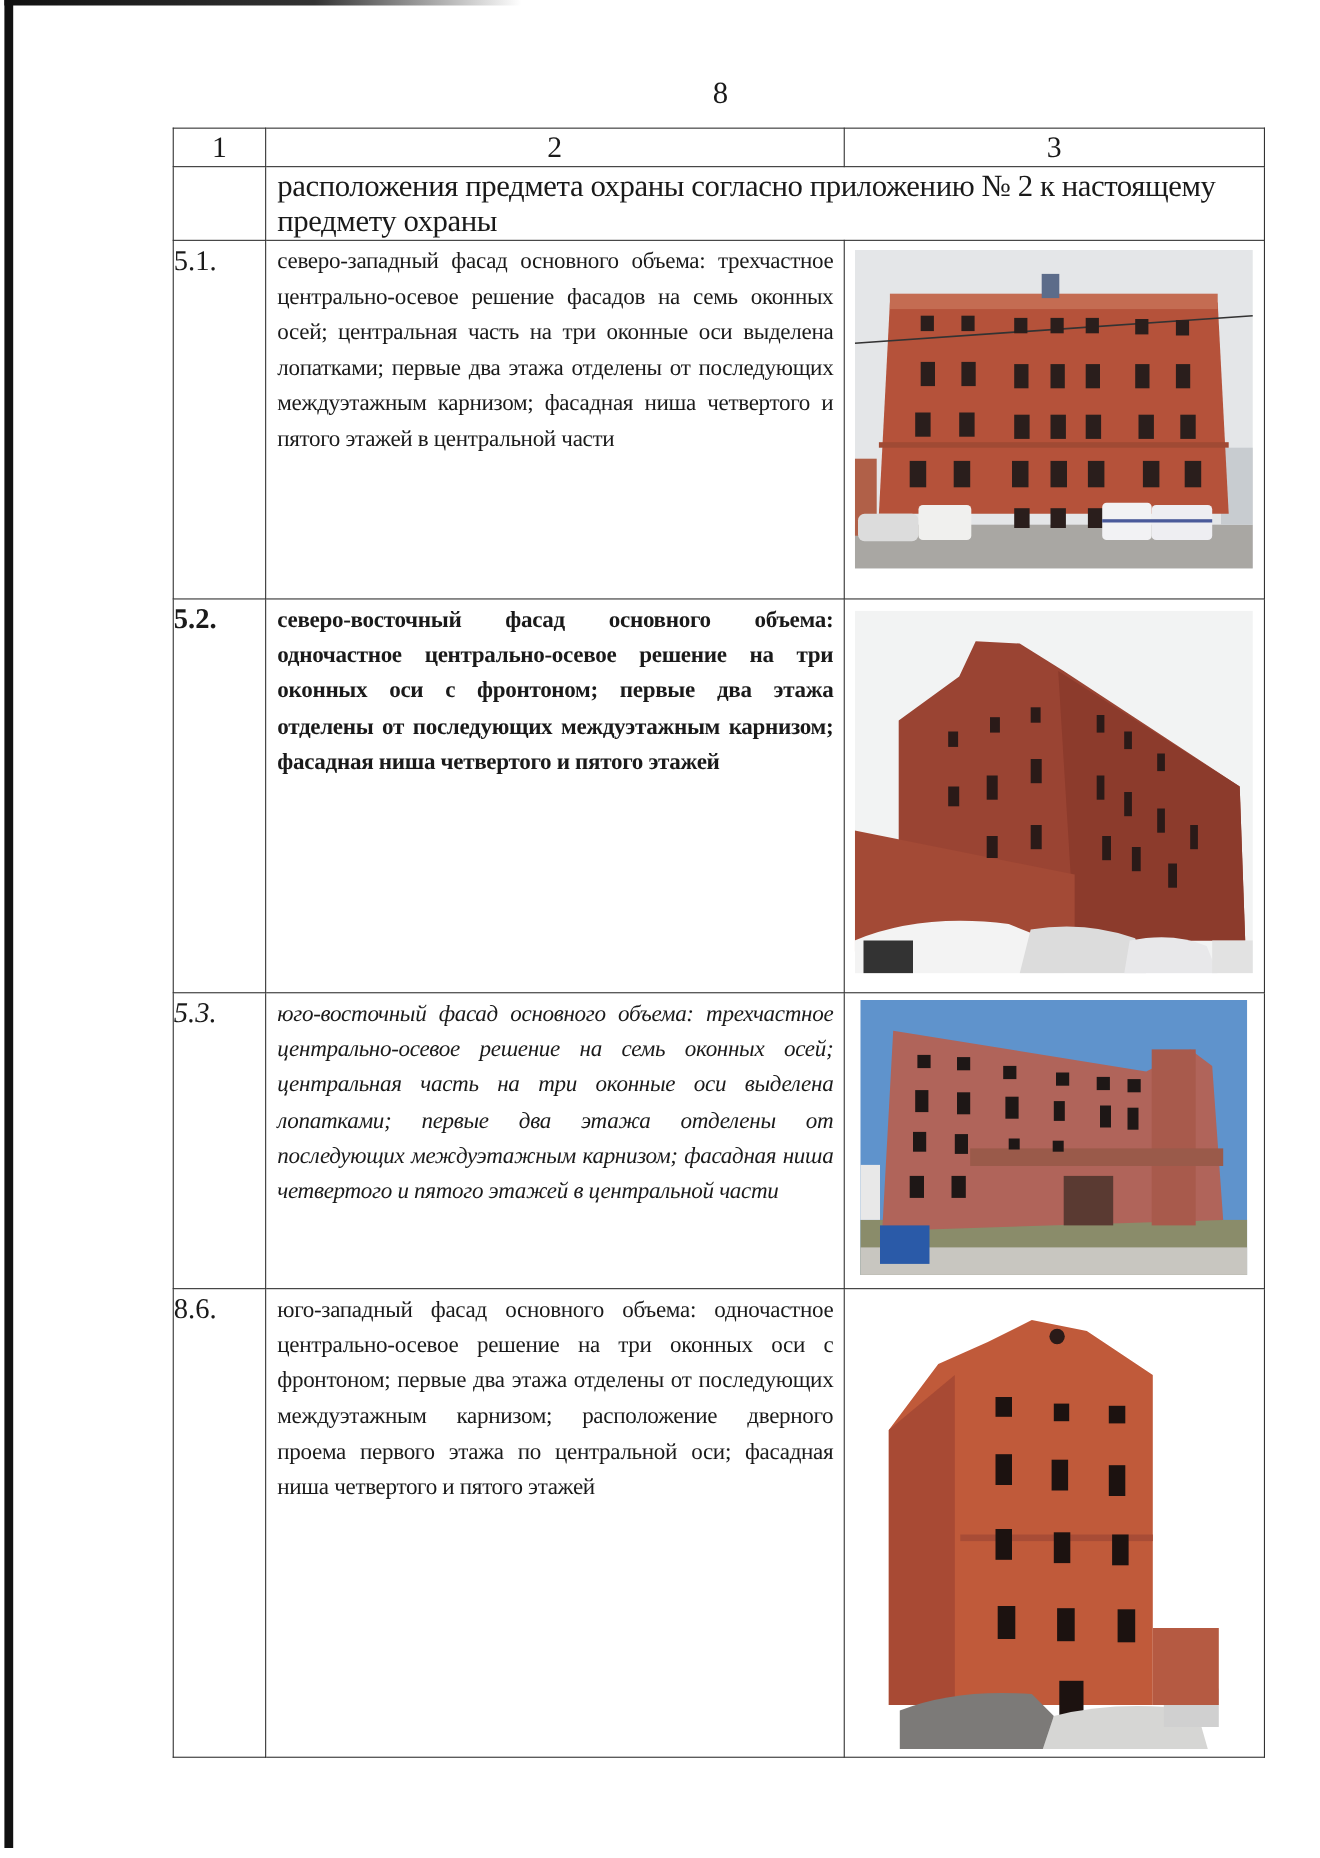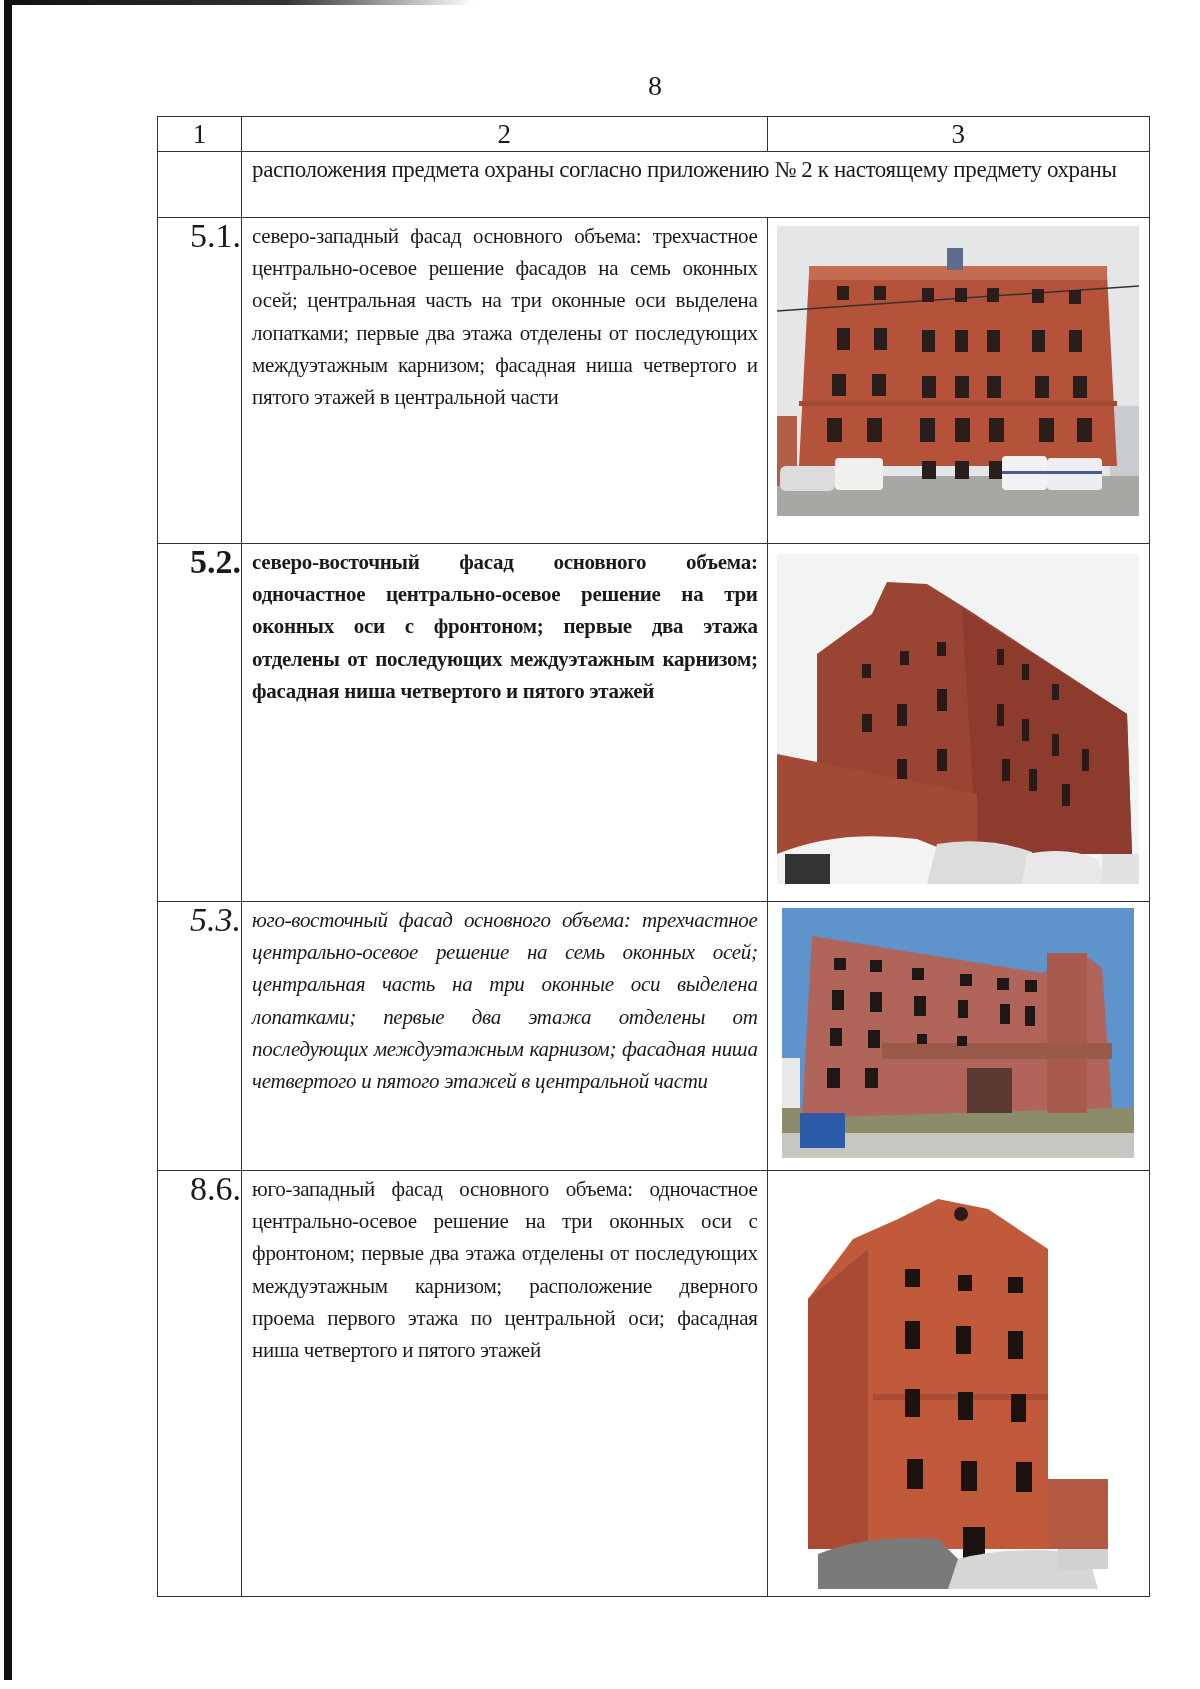--- a/index.html
+++ b/index.html
@@ -14,23 +14,23 @@
   .page-number { position: absolute; left: 0; width: 1310px; top: 70px; text-align: center; font-size: 28px; }
   table.doc-table {
     position: absolute; left: 157px; top: 116px; width: 993px;
     border-collapse: collapse; table-layout: fixed;
   }
   .doc-table td { border: 1.5px solid #333; vertical-align: top; padding: 0; }
   .col-num { width: 84px; }
   .col-text { width: 525px; }
   .col-photo { width: 382px; }
   .hdr td { height: 34px; text-align: center; font-size: 27px; line-height: 34px; }
-  .cell-num { font-size: 34px; text-align: right; padding-top: 2px !important; line-height: 32px; }
+  .cell-num { font-size: 26px; text-align: left; padding-top: 2px !important; line-height: 32px; }
   .cell-text { font-size: 21px; line-height: 32.2px; padding: 2px 9px 0 10px !important; text-align: justify; letter-spacing: -0.3px; }
-  .cont-text { font-size: 23px; line-height: 32px; padding: 2px 8px 0 10px !important; letter-spacing: -0.4px; }
+  .cont-text { font-size: 28px; line-height: 32px; padding: 2px 8px 0 10px !important; letter-spacing: -0.4px; }
   .photo-cell { position: relative; }
   .photo { position: absolute; overflow: hidden; }
   .row-cont td { height: 63px; }
   .row-51 td { height: 323px; }
   .row-52 td { height: 355px; font-weight: bold; }
   .row-53 td { height: 266px; font-style: italic; }
   .row-54 td { height: 423px; }
 </style>
 </head>
 <body>

